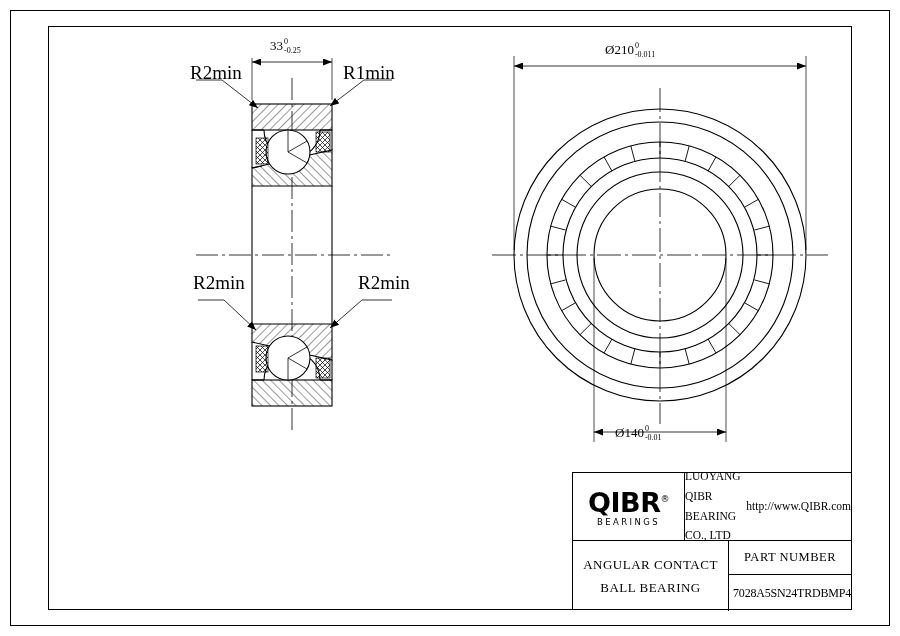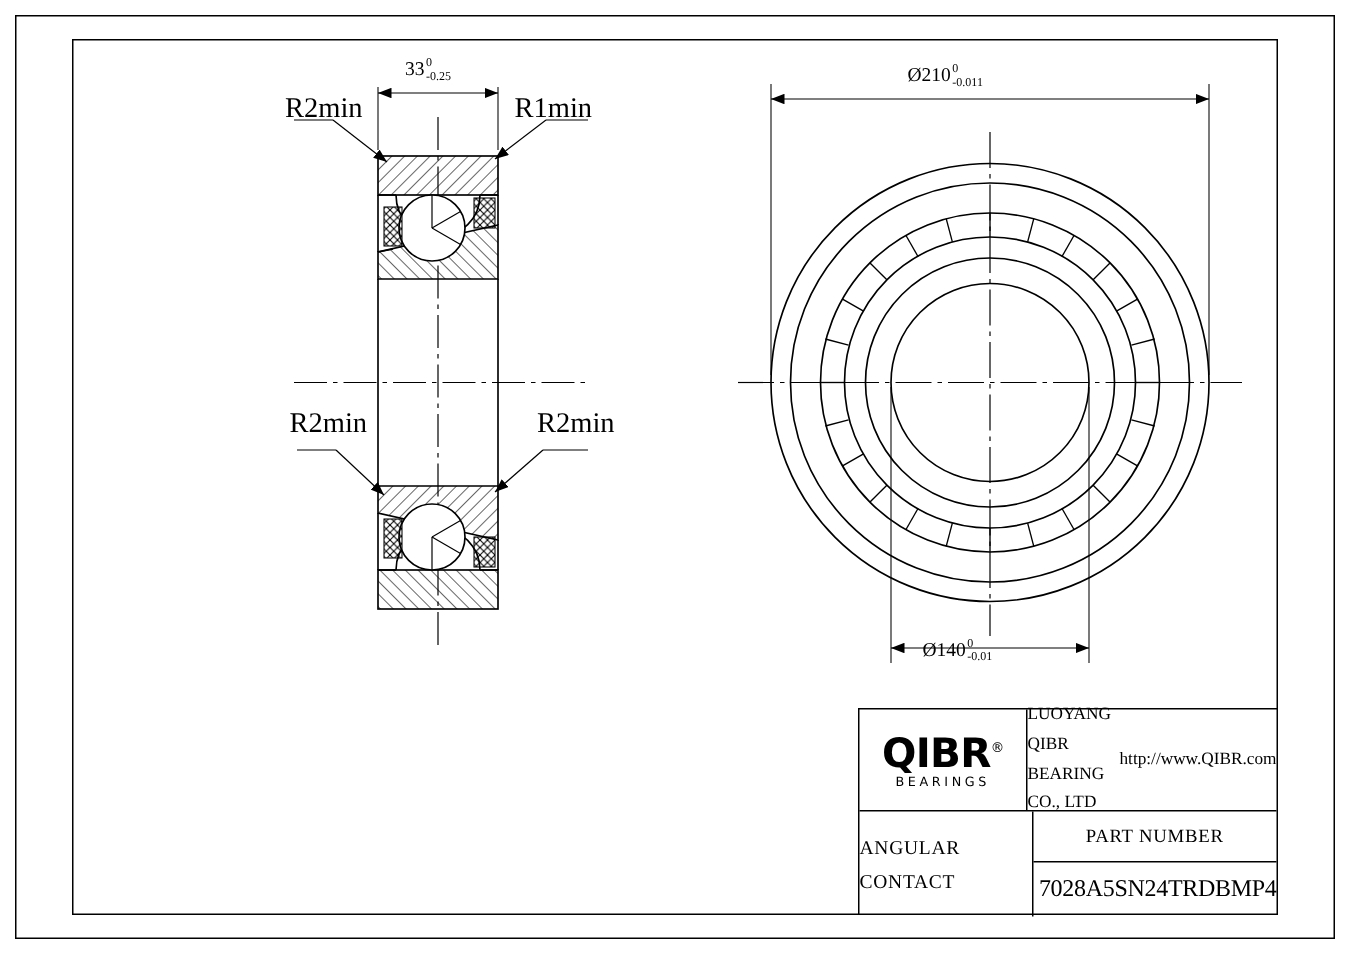--- a/index.html
+++ b/index.html
@@ -151,21 +151,21 @@
     letter-spacing: 0.5px;
     box-sizing: border-box;
     border-bottom: 1.5px solid #000;
   }
   #tb-part-number {
     flex: 1;
     display: flex;
     align-items: center;
     justify-content: flex-start;
     padding-left: 4px;
-    font-size: 16px;
+    font-size: 12px;
     letter-spacing: -0.2px;
   }
 </style>
 </head>
 <body>
 
 <div id="sheet">
 
   <div class="frame-outer"></div>
   <div class="frame-inner"></div>
@@ -322,20 +322,21 @@
         <div class="logo-sub">BEARINGS</div>
       </div>
       <div id="tb-company">
         <div>LUOYANG QIBR BEARING CO., LTD</div>
         <div>http://www.QIBR.com</div>
       </div>
     </div>
     <div id="tb-bottom">
       <div id="tb-desc">
         <div>ANGULAR CONTACT</div>
+        <div>BALL BEARING</div>
       </div>
       <div id="tb-part">
         <div id="tb-part-label">PART NUMBER</div>
         <div id="tb-part-number">7028A5SN24TRDBMP4</div>
       </div>
     </div>
   </div>
 
 </div>
 

